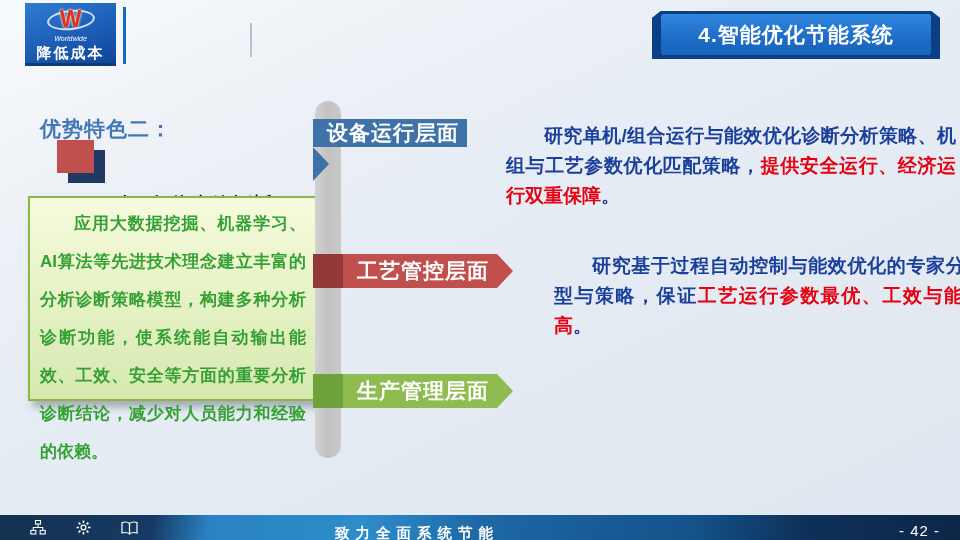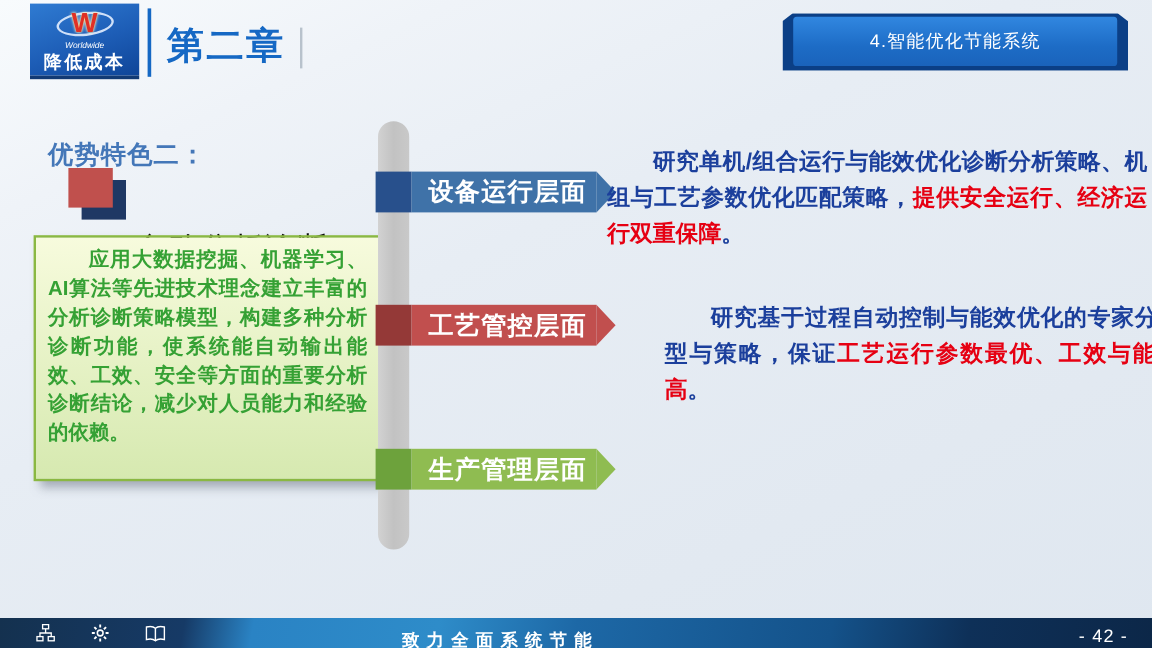--- a/index.html
+++ b/index.html
@@ -25,44 +25,44 @@
   .header-vline{position:absolute;left:123px;top:7px;width:3px;height:57px;background:#1568c4;}
   .chapter{position:absolute;left:139px;top:17px;font-size:31px;font-weight:bold;
     color:#1568c4;letter-spacing:2px;}
   .header-divider{position:absolute;left:250px;top:23px;width:2px;height:34px;background:#b8c2cc;}
   .section{position:absolute;left:263px;top:25px;font-size:24px;color:#595959;letter-spacing:4px;}
   .badge-wrap{position:absolute;left:652px;top:11px;width:288px;height:48px;background:#0b3f86;
     clip-path:polygon(3% 0,97% 0,100% 14%,100% 100%,0 100%,0 14%);}
   .badge{position:absolute;left:9px;right:9px;top:3px;bottom:4px;border-radius:3px;
     background:linear-gradient(180deg,#3187e0 0%,#1d6cc6 60%,#1a63bb 100%);
     display:flex;align-items:center;justify-content:center;
-    color:#fff;font-size:15px;font-weight:normal;letter-spacing:1px;}
+    color:#fff;font-size:21px;font-weight:bold;letter-spacing:1px;}
   
   .feature-label{position:absolute;left:40px;top:87px;font-size:21px;font-weight:bold;
     color:#4477b8;letter-spacing:1px;margin-top:28px;}
   .bullet{position:absolute;left:57px;top:140px;width:48px;height:44px;}
   .bullet::before{content:"";position:absolute;left:11px;top:10px;width:37px;height:33px;background:#1f3864;}
   .bullet::after{content:"";position:absolute;left:0;top:0;width:37px;height:33px;background:#c0504d;}
   .feature-title{position:absolute;left:113px;top:143px;font-size:25px;font-weight:normal;
     color:#0a0a0a;letter-spacing:2px;margin-top:47px;}
   .desc-box{position:absolute;left:28px;top:196px;width:290px;height:205px;
     background:linear-gradient(180deg,#f7fbdd 0%,#e8f3c8 45%,#d6e9b0 100%);
     border:2px solid #8ab842;box-shadow:5px 6px 8px rgba(105,115,130,.55);
     padding:7px 10px 6px 10px;}
-  .desc-box p{margin:0;font-size:17px;line-height:24px;font-weight:bold;color:#35a134;
+  .desc-box p{margin:0;font-size:17px;line-height:38px;font-weight:bold;color:#35a134;
     text-align:justify;text-indent:2em;}
   
   .timeline{position:absolute;left:315px;top:101px;width:26px;height:357px;border-radius:13px;
     background:linear-gradient(90deg,#d2d2d2 0%,#c2c2c2 50%,#c9c9c9 100%);}
   .banner{position:absolute;left:313px;height:34px;display:flex;align-items:stretch;}
   .banner .seg-dark{width:30px;}
   .banner .seg-main{display:flex;align-items:center;padding:0 8px 0 14px;
     color:#fff;font-size:21px;font-weight:bold;letter-spacing:1px;white-space:nowrap;}
   .banner .tip{width:0;height:0;border-top:17px solid transparent;border-bottom:17px solid transparent;}
-  .banner-1{top:143px;} .banner-2{top:254px;} .banner-3{top:374px;}
+  .banner-1{top:119px;flex-direction:column;} .banner-2{top:254px;} .banner-3{top:374px;}
   .banner-1 .seg-dark{background:#28508c;} .banner-1 .seg-main{background:#3f72a8;} .banner-1 .tip{border-left:16px solid #3f72a8;}
   .banner-2 .seg-dark{background:#943937;} .banner-2 .seg-main{background:#c14f4e;} .banner-2 .tip{border-left:16px solid #c14f4e;}
   .banner-3 .seg-dark{background:#6da23c;} .banner-3 .seg-main{background:#8fbc51;} .banner-3 .tip{border-left:16px solid #8fbc51;}
   
   .tblock{position:absolute;left:506px;width:450px;margin:0;
     font-size:19px;line-height:30px;font-weight:bold;text-align:justify;text-indent:2em;}
   .tblock-1{top:121px;} .tblock-2{top:251px;margin-left:48px;} .tblock-3{top:379px;}
   .seg-blue{color:#1b3f9c;} .seg-red{color:#e60012;}
   
   .footer{position:absolute;left:0;bottom:0;width:960px;height:25px;color:#fff;
@@ -81,21 +81,20 @@
 
   <div class="logo">
     <div class="logo-mark">
       <div class="logo-ellipse"></div>
       <div class="logo-w">W</div>
     </div>
     <div class="logo-sub">Worldwide</div>
     <div class="logo-name">降低成本</div>
   </div>
   <div class="header-vline"></div>
-  <div class="chapter">第二章</div>
   <div class="header-divider"></div>
   <div class="badge-wrap">
     <div class="badge">4.智能优化节能系统</div>
   </div>
 
   <div class="feature-label">优势特色二：</div>
   <div class="bullet"></div>
   <div class="feature-title">自动分析诊断</div>
   <div class="desc-box">
     <p>应用大数据挖掘、机器学习、AI算法等先进技术理念建立丰富的分析诊断策略模型，构建多种分析诊断功能，使系统能自动输出能效、工效、安全等方面的重要分析诊断结论，减少对人员能力和经验的依赖。</p>

